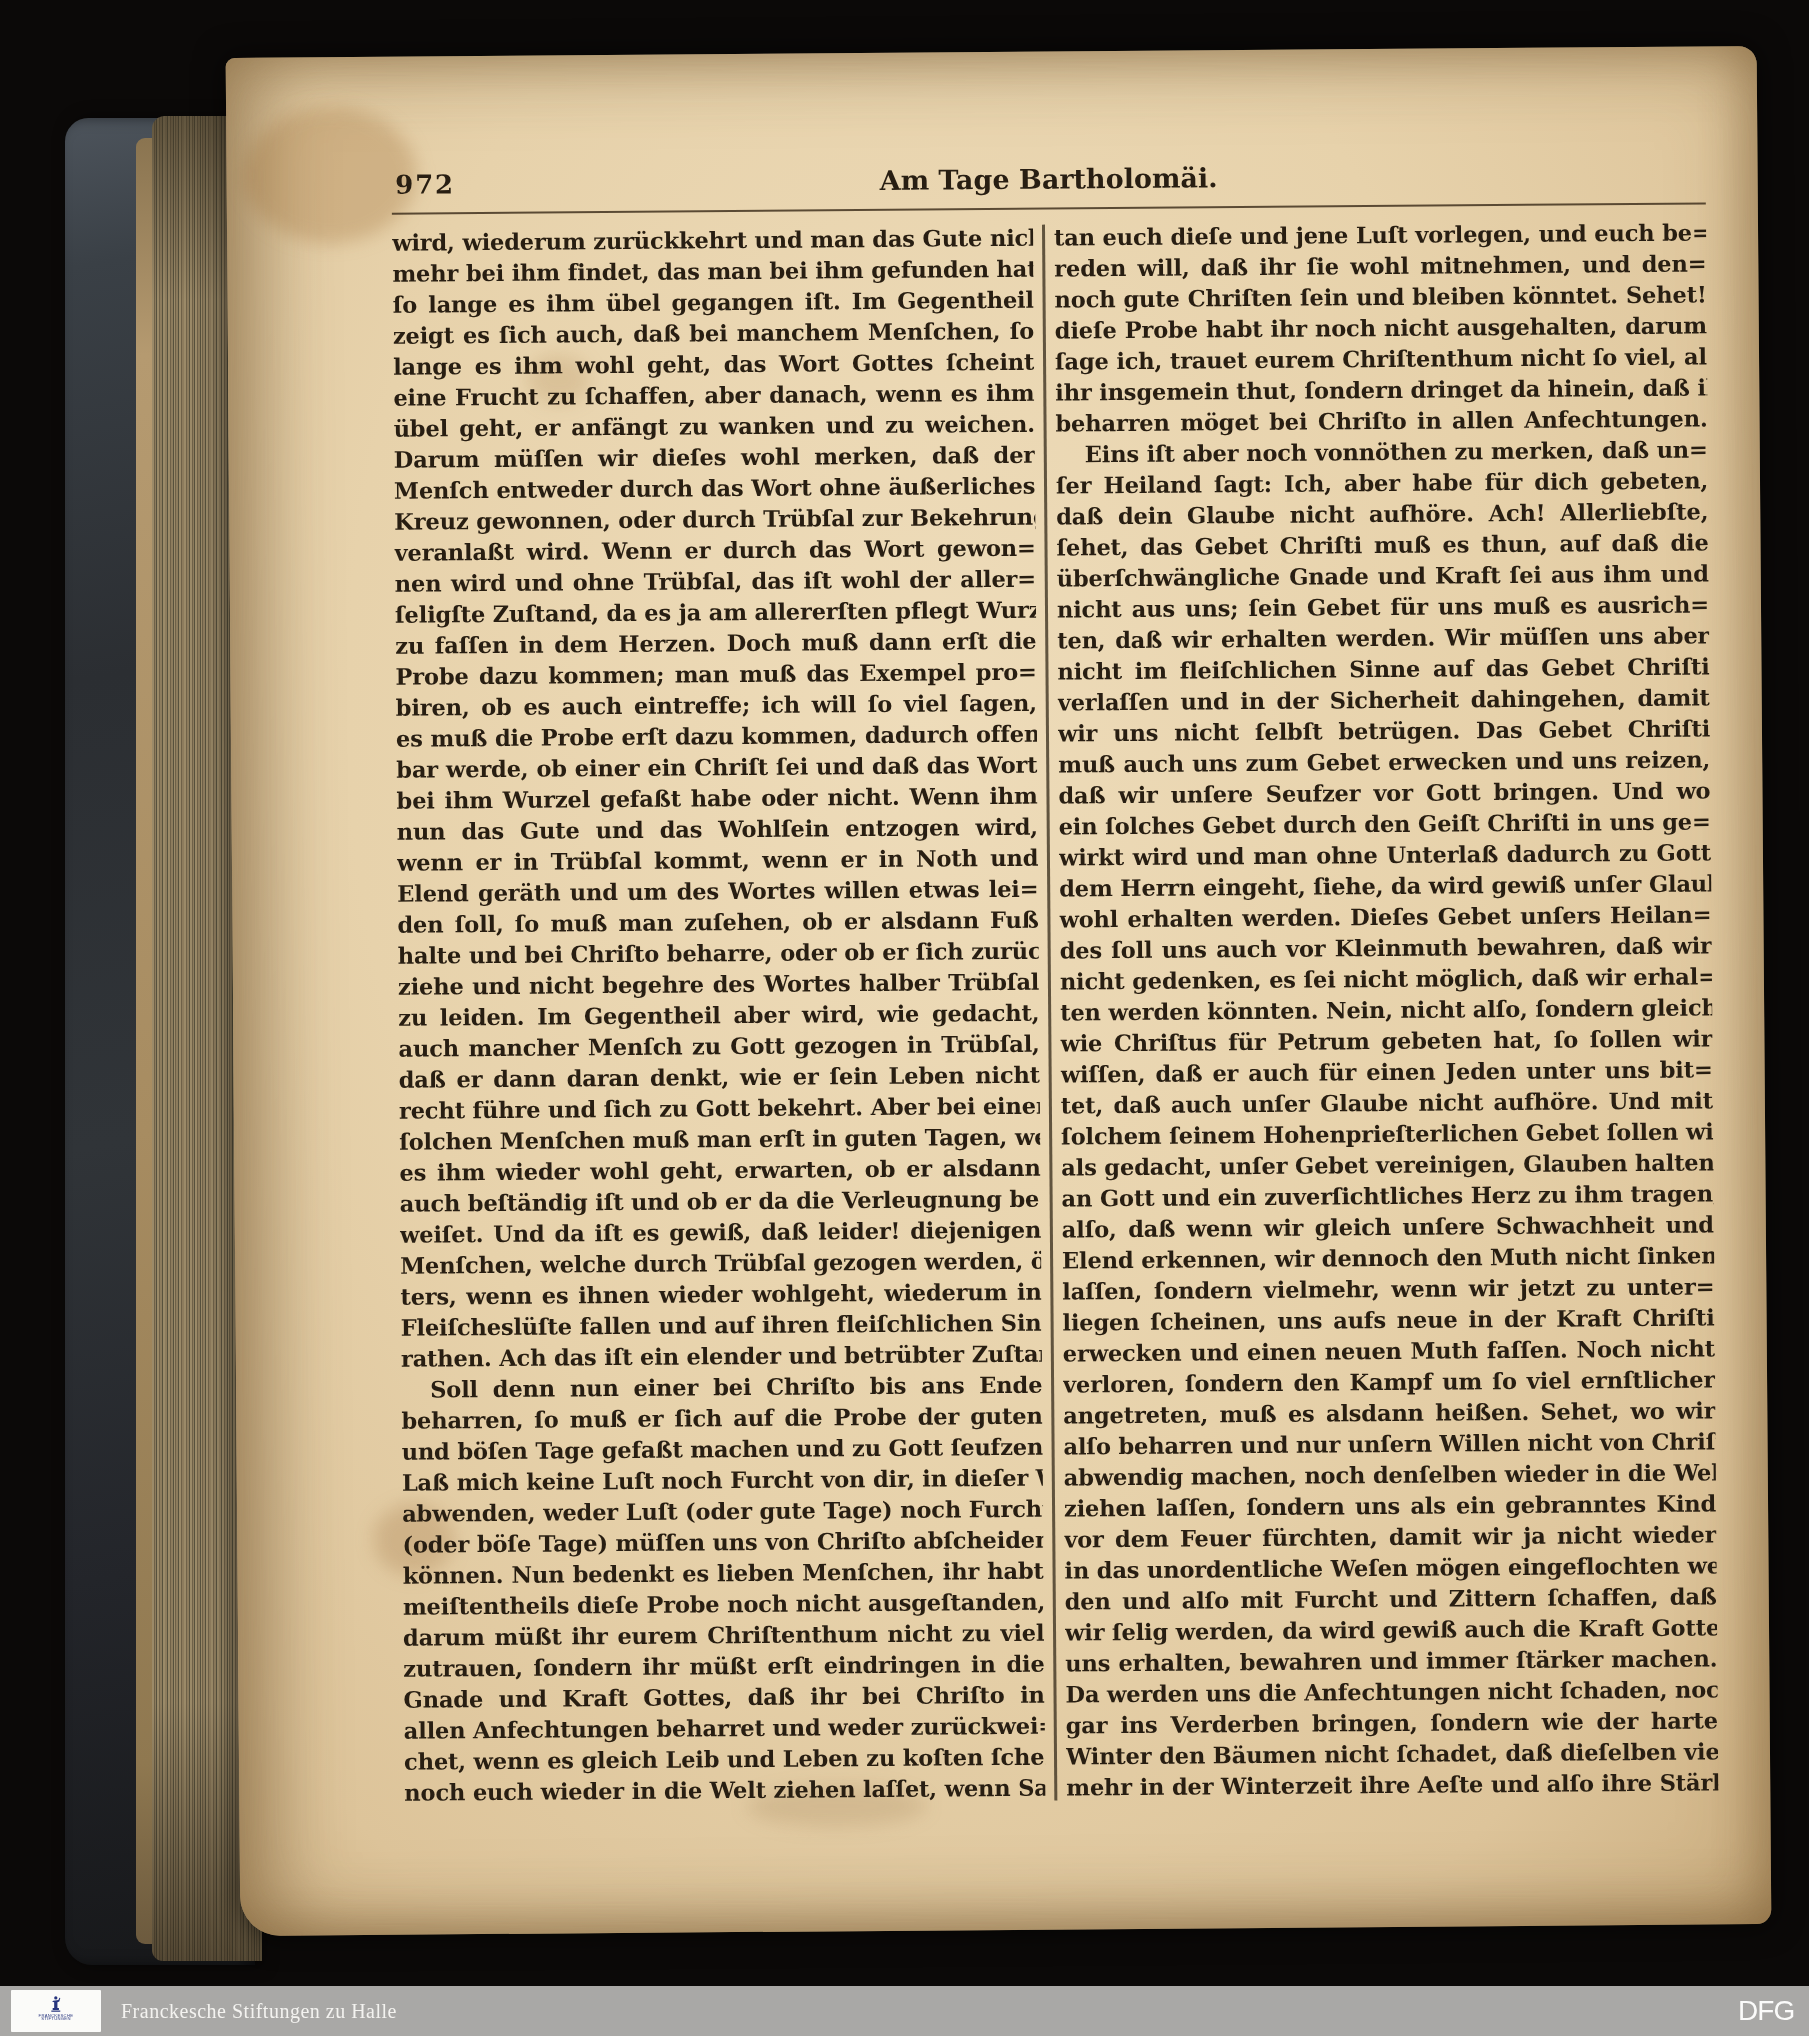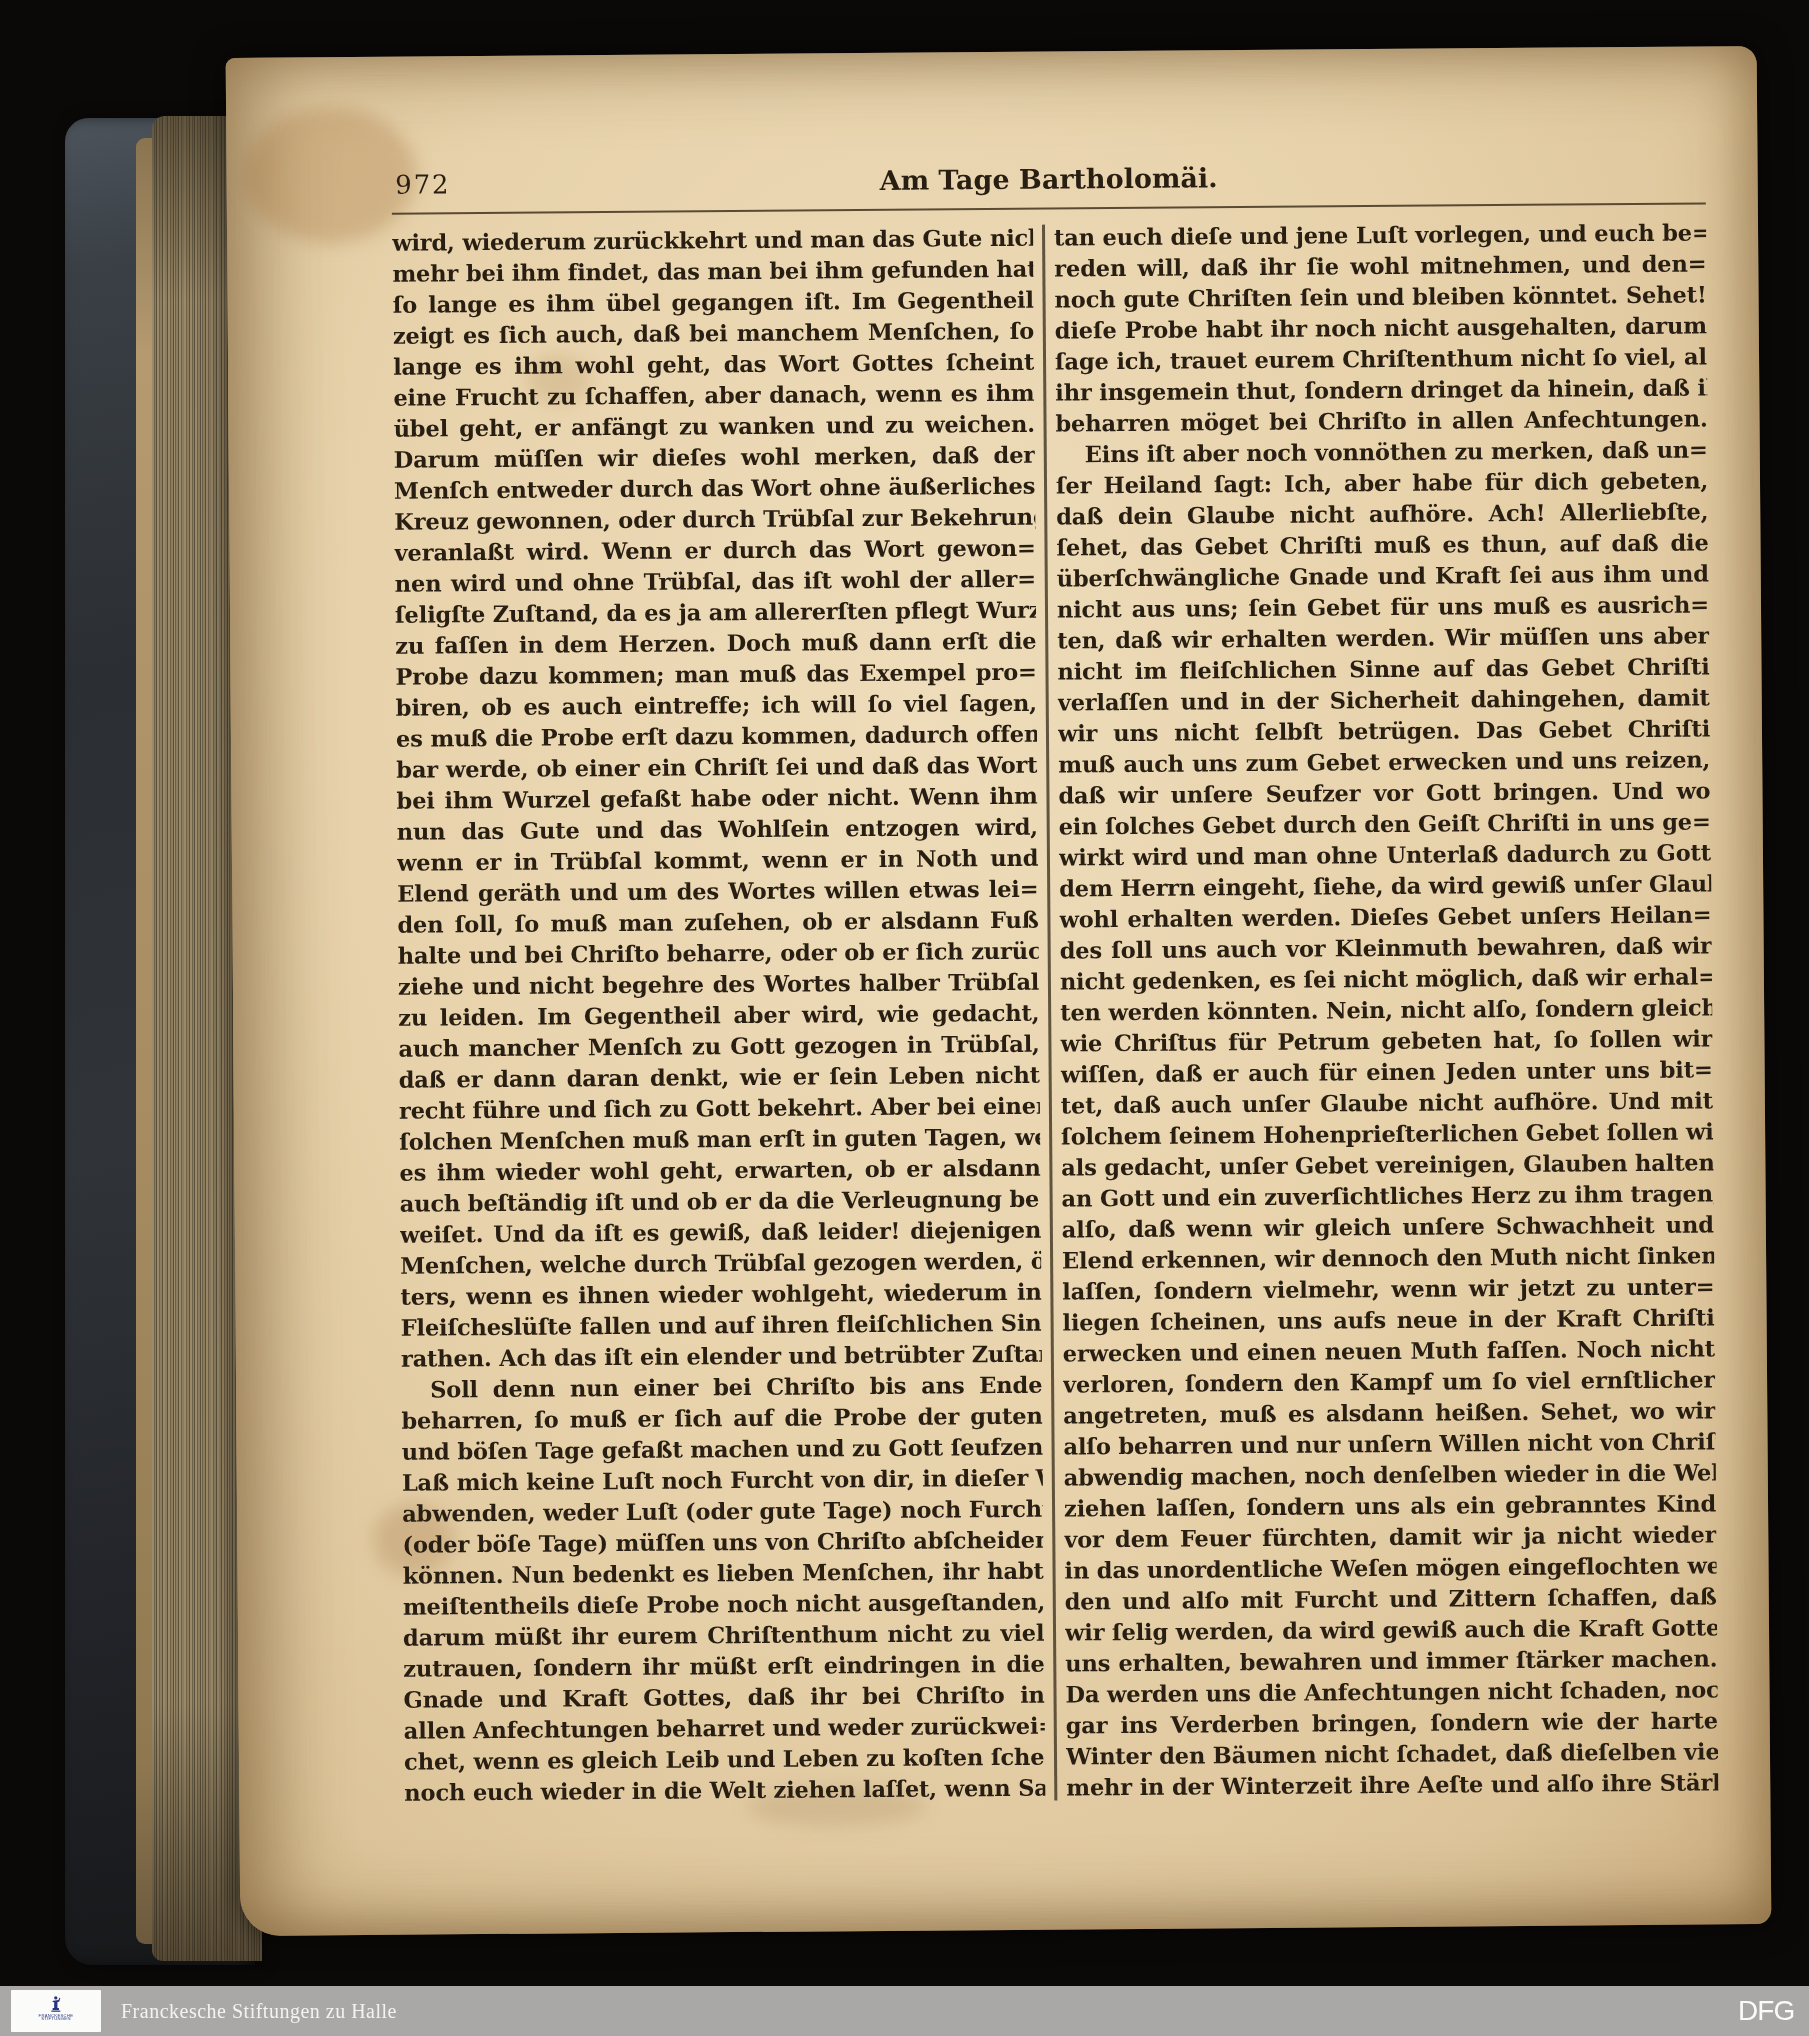--- a/index.html
+++ b/index.html
@@ -34,21 +34,21 @@
                      inset -16.3px -5.4px 41px rgba(110,80,40,.3), 0 0 31px rgba(0,0,0,.65); }
   .stain { position:absolute; border-radius:50%; filter:blur(9px); pointer-events:none; }
   .s1 { left:18px; top:50px; width:172px; height:136px; background:rgba(150,100,42,.28); }
   .s2 { left:136px; top:1447px; width:81px; height:72px; background:rgba(142,92,40,.22); }
   .s3 { left:507px; top:1732px; width:181px; height:42px; background:rgba(128,96,52,.16); }
   .s4 { left:299px; top:299px; width:63px; height:50px; background:rgba(150,104,48,.18); }
 
   .page-inner { position:relative; padding:107px 52px 0 165px; color:#281e12; }
 
   .header { position:relative; height:36px; }
-  .pagenum { position:absolute; left:3.6px; bottom:0; font-size:26px; font-weight:400; letter-spacing:1.8px; }
+  .pagenum { position:absolute; left:3.6px; bottom:0; font-size:26px; font-weight:700; letter-spacing:1.8px; }
   .title   { position:absolute; left:50%; transform:translateX(-50%); bottom:0;
              font-size:27px; font-weight:600; white-space:nowrap; }
   .rule { margin-top:12.7px; border-top:2.7px solid #41311f; opacity:.85; }
 
   .cols { display:flex; margin-top:13.6px; }
   .col  { overflow:hidden; }
   .col-left  { flex:0 0 48.8%; }
   .col-right { flex:1; }
   .divider { width:2.7px; height:1576px; margin:1.8px 9px 0 9px; background:#3f3322; opacity:.8; }
 

